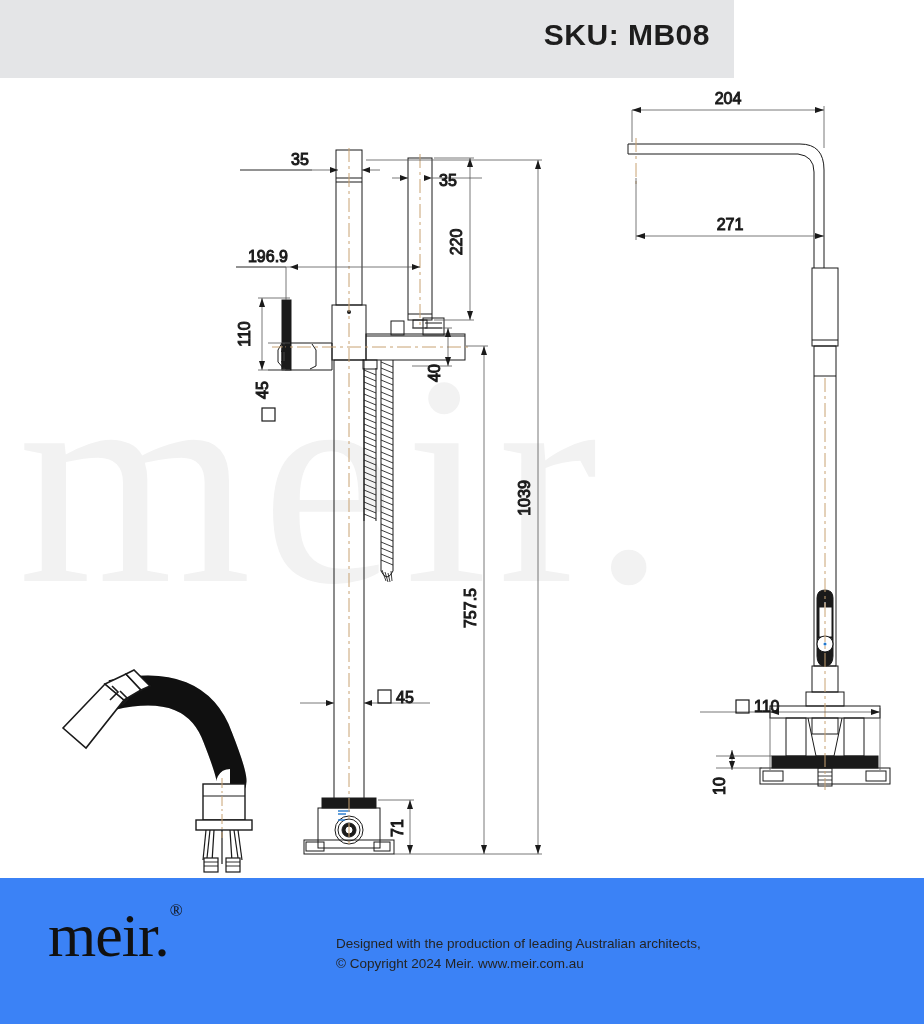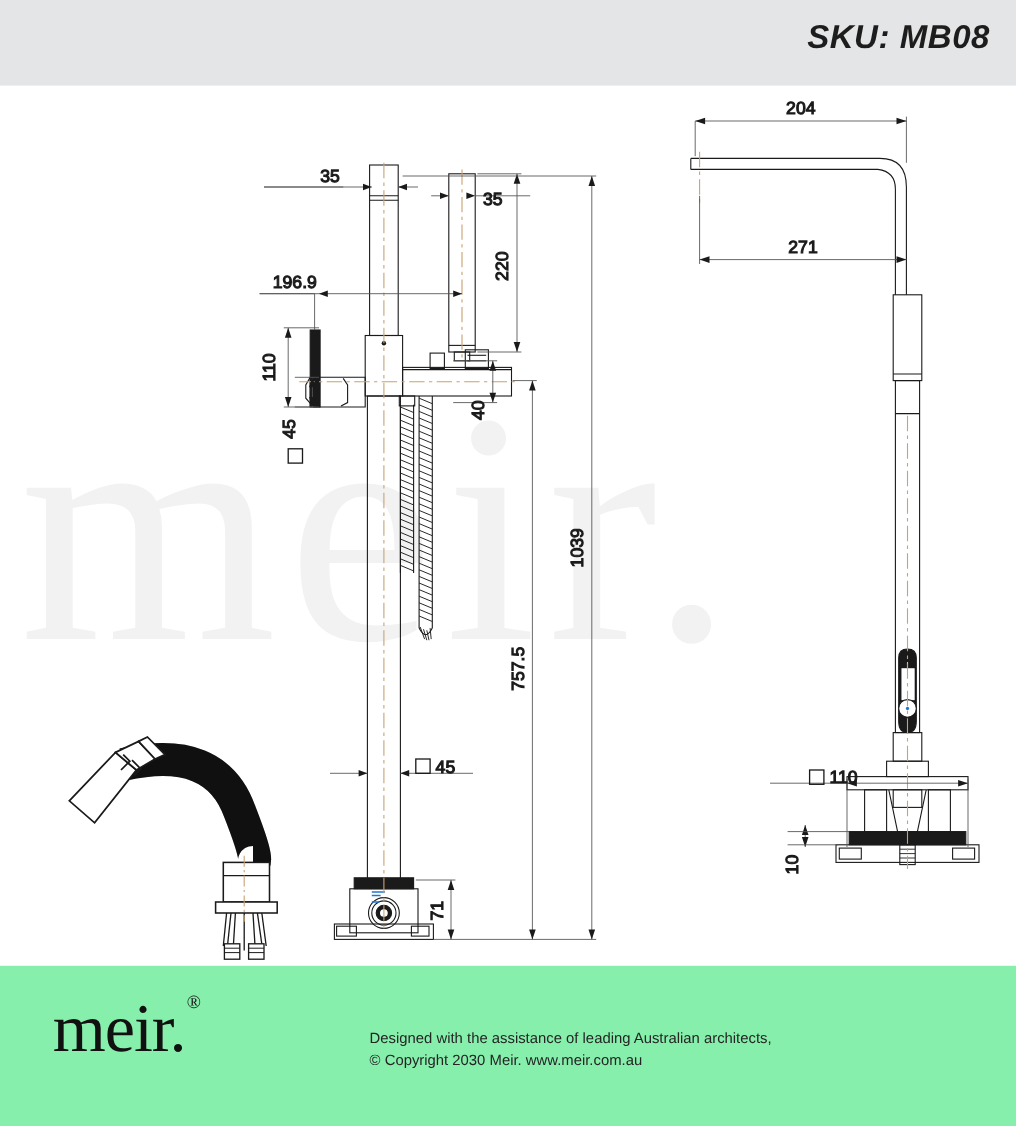--- a/index.html
+++ b/index.html
@@ -5,34 +5,33 @@
   html,body{margin:0;padding:0;}
   body{
     width:924px;height:1024px;
     background:#ffffff;
     font-family:"Liberation Sans", sans-serif;
     overflow:hidden;
     position:relative;
   }
   
   #header{
-    position:absolute;left:0;top:0;width:924px;height:78px;
+    position:absolute;left:0;top:0;width:734px;height:78px;
     background:#e4e5e7;
-    font-style:italic;
   }
   #sku-title{
     position:absolute;right:24px;top:18px;
     font-size:30px;font-weight:bold;color:#1d1d1d;
     letter-spacing:0.5px;
     font-family:"Liberation Sans", sans-serif;
   }
   
   #footer{
     position:absolute;left:0;top:878px;width:924px;height:146px;
-    background:#86efac;
+    background:#3b82f6;
   }
   #footer-logo{
     position:absolute;left:48px;top:20px;
     font-family:"Liberation Serif", serif;
     font-size:62px;line-height:62px;color:#111;
     letter-spacing:-1px;
   }
   #footer-logo .reg{
     font-size:17px;vertical-align:super;position:relative;top:-18px;left:1px;
   }
@@ -409,16 +408,16 @@
 
         <text class="dimtxt-big" x="725" y="708" text-anchor="middle" transform="rotate(-90 725 708)">10</text>
       </g>
     </g>
   </svg>
 </div>
 
 <div id="footer">
   <div id="footer-logo"><span>meir.</span><span class="reg">®</span></div>
   <div id="footer-text">
-    <div>Designed with the assistance of leading Australian architects,</div>
-    <div>© Copyright 2030 Meir. www.meir.com.au</div>
+    <div>Designed with the production of leading Australian architects,</div>
+    <div>© Copyright 2024 Meir. www.meir.com.au</div>
   </div>
 </div>
 
 </body></html>

